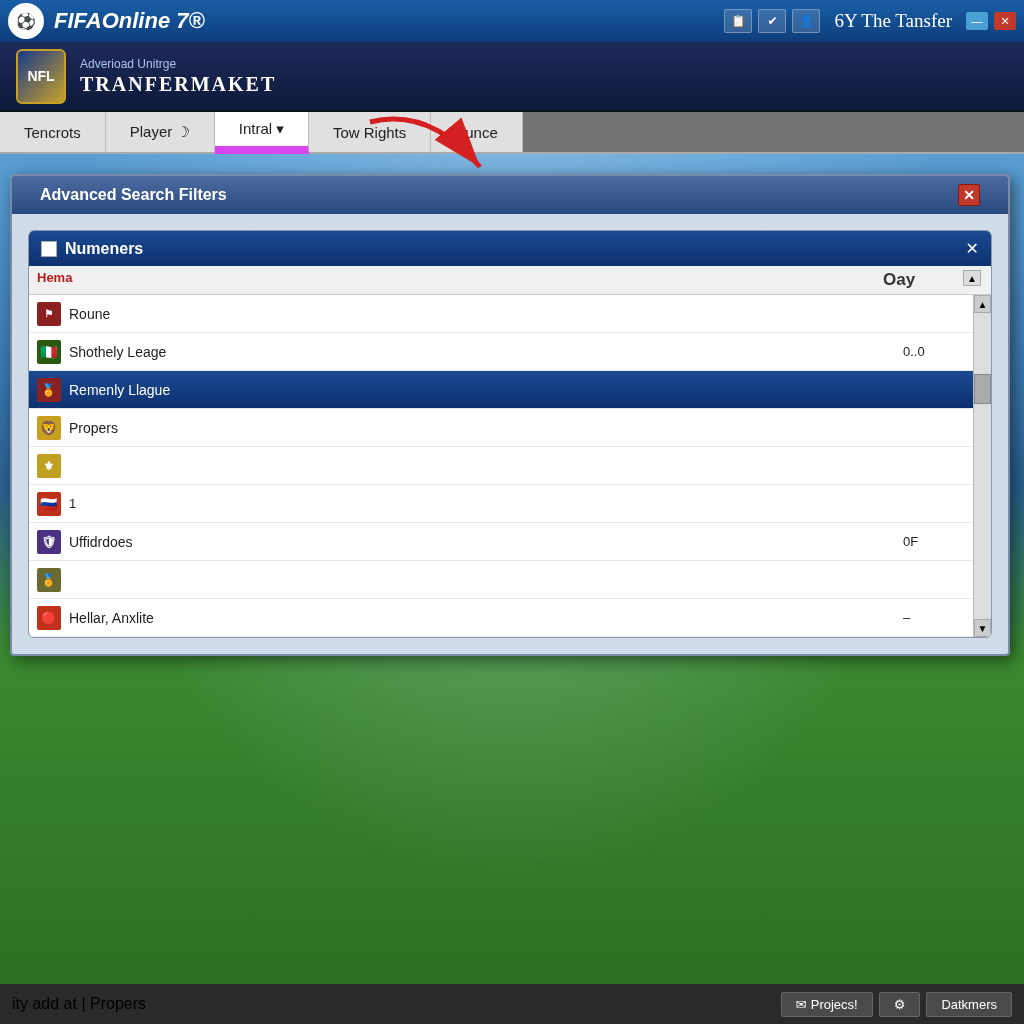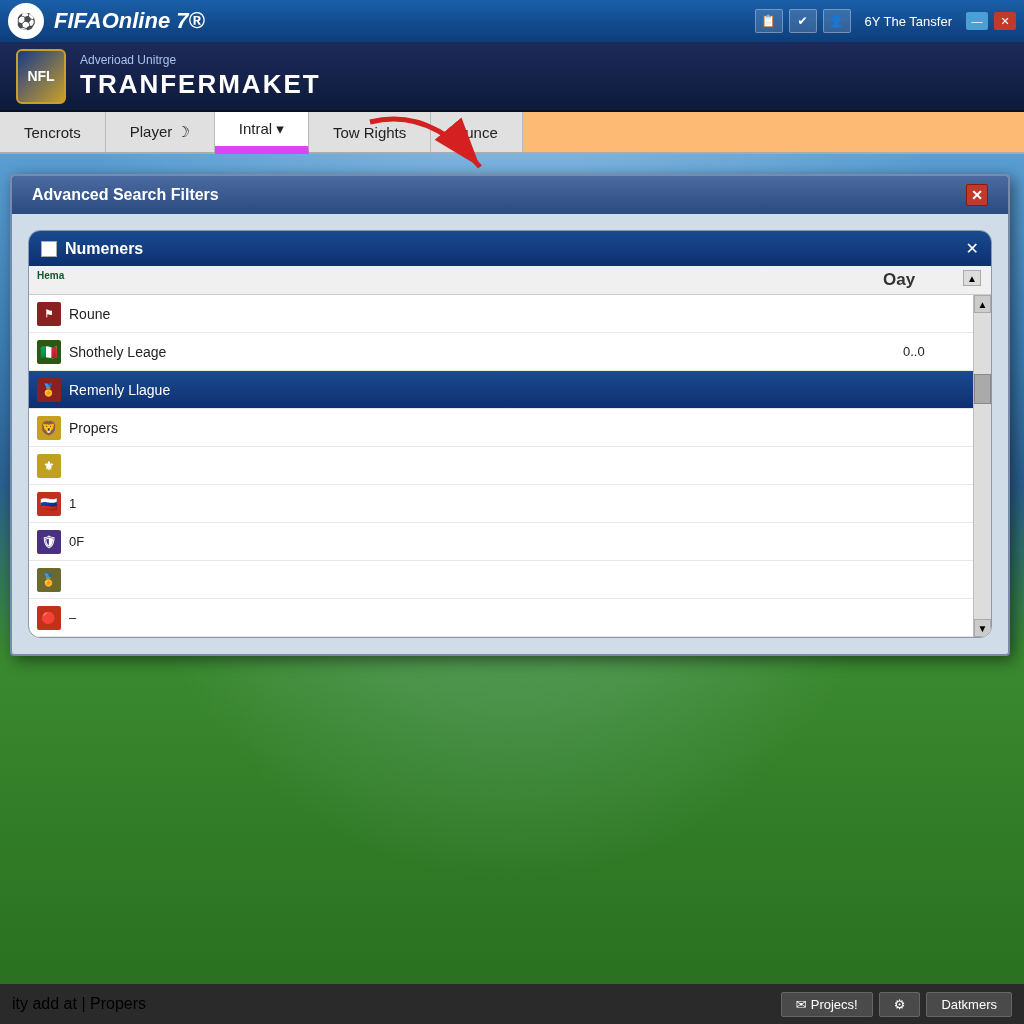--- a/index.html
+++ b/index.html
@@ -94,38 +94,39 @@
       flex-shrink: 0;
       border: 2px solid #c8a028;
     }
     #brand-text { color: white; }
     #brand-subtitle {
       font-size: 12px;
       color: #aac4e8;
       margin-bottom: 2px;
     }
     #brand-title {
-      font-size: 26px;
+      font-size: 20px;
       font-weight: bold;
       color: white;
       letter-spacing: 2px;
+      font-family: Liberation Serif, serif;
     }
 
     
     #arrow-container {
       position: absolute;
       top: 112px;
       left: 350px;
       z-index: 100;
       pointer-events: none;
     }
 
     
     #navtabs {
-      background: #fdba74;
+      background: #737373;
       height: 42px;
       display: flex;
       align-items: stretch;
       border-bottom: 2px solid #aaa;
     }
     .nav-tab {
       padding: 0 24px;
       display: flex;
       align-items: center;
       font-size: 15px;
@@ -166,21 +167,21 @@
       top: 20px;
       left: 10px;
       width: 1000px;
       background: #d0dce8;
       border: 2px solid #7a8aaa;
       border-radius: 4px;
       box-shadow: 4px 4px 16px rgba(0,0,0,0.5);
     }
     #modal-titlebar {
       background: linear-gradient(180deg, #4a6aa0 0%, #2a4a80 100%);
-      padding: 8px 20px;
+      padding: 8px 28px;
       display: flex;
       align-items: center;
       justify-content: space-between;
       border-radius: 2px 2px 0 0;
     }
     #modal-title {
       color: white;
       font-size: 16px;
       font-weight: bold;
     }
@@ -199,21 +200,21 @@
       cursor: pointer;
     }
     #modal-body {
       padding: 16px;
     }
 
     
     #list-panel {
       background: white;
       border: 1px solid #8a9aaa;
-      border-radius: 12px;
+      border-radius: 6px;
       overflow: hidden;
     }
     #list-header {
       background: linear-gradient(180deg, #1a4a90 0%, #0d3070 100%);
       padding: 8px 12px;
       display: flex;
       align-items: center;
       justify-content: space-between;
       color: white;
     }
@@ -240,21 +241,21 @@
       cursor: pointer;
     }
 
     
     #col-headers {
       display: flex;
       background: #f0f0f0;
       border-bottom: 1px solid #ccc;
       padding: 4px 8px;
     }
-    .col-name { flex: 1; font-size: 10px; color: #14532d; font-weight: bold; }
+    .col-name { flex: 1; font-size: 13px; color: #b91c1c; font-weight: bold; }
     .col-oay { width: 80px; font-size: 17px; color: #333; font-weight: bold; }
     .col-scroll { width: 20px; }
     .scroll-up {
       width: 18px;
       height: 16px;
       background: #ddd;
       border: 1px solid #aaa;
       display: flex;
       align-items: center;
       justify-content: center;
@@ -368,21 +369,21 @@
   <div id="titlebar-left">
     <div id="titlebar-logo">
       <span style="font-size:16px;">⚽</span>
     </div>
     <span id="app-title" style="color:white;font-size:22px;font-weight:bold;font-style:italic;">FIFAOnline 7®</span>
   </div>
   <div id="titlebar-right">
     <div class="titlebar-icon-btn">📋</div>
     <div class="titlebar-icon-btn">✔</div>
     <div class="titlebar-icon-btn">👤</div>
-    <span id="titlebar-user-text" style="color:white;font-size:13px;margin:0 8px;">6Y The Tansfer</span>
+    <span id="titlebar-user-text" style="color:white;font-size:19px;margin:0 8px;font-family:Liberation Serif, serif;">6Y The Tansfer</span>
     <div class="win-btn" id="min-btn">—</div>
     <div class="win-btn" id="close-btn">✕</div>
   </div>
 </div>
 
 <div id="brandbar">
   <div id="nfl-logo">
     <span>NFL</span>
   </div>
   <div id="brand-text">
@@ -468,30 +469,32 @@
             <span class="row-value"></span>
           </div>
 
           <div class="list-row">
             <div class="row-icon" style="background:#c0301a;color:white;font-size:14px;">🇷🇺</div>
             <span class="row-value">1</span>
           </div>
 
           <div class="list-row">
             <div class="row-icon" style="background:#4a3080;color:white;font-size:12px;">🛡</div>
+            <span class="row-name">Uffidrdoes</span>
             <span class="row-value">0F</span>
           </div>
 
           <div class="list-row">
             <div class="row-icon" style="background:#6a6a30;color:white;font-size:12px;">🏅</div>
             <span class="row-value"></span>
           </div>
 
           <div class="list-row">
             <div class="row-icon" style="background:#c0301a;color:white;font-size:12px;">🔴</div>
+            <span class="row-name">Hellar, Anxlite</span>
             <span class="row-value">–</span>
           </div>
 
           <div id="list-scrollbar">
             <div class="scroll-btn">▲</div>
             <div class="scroll-track">
               <div class="scroll-thumb"></div>
             </div>
             <div class="scroll-btn">▼</div>
           </div>

